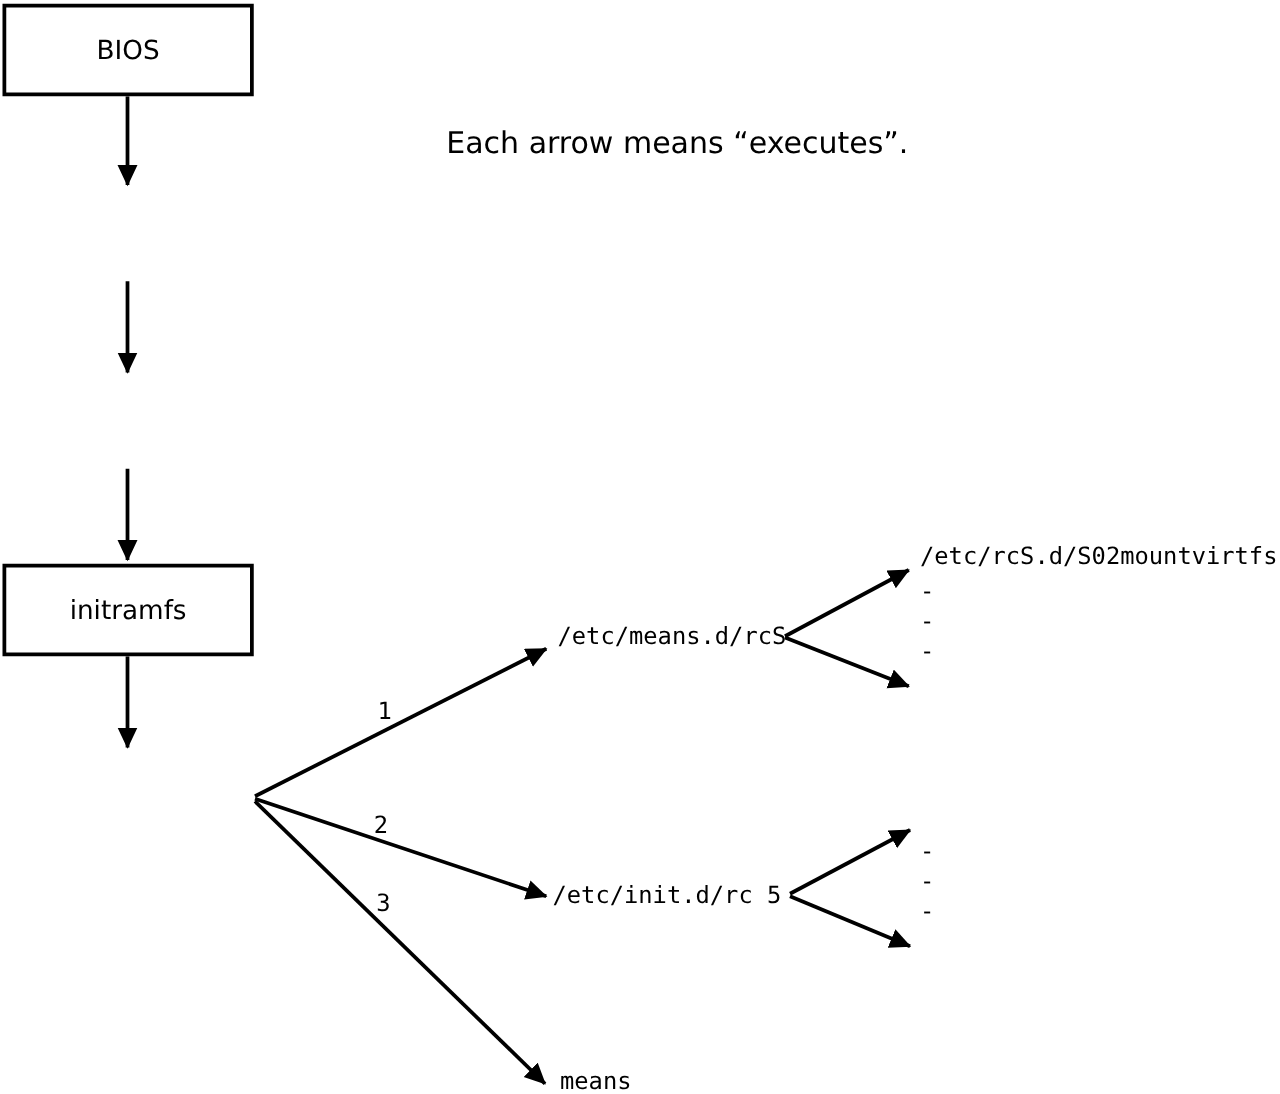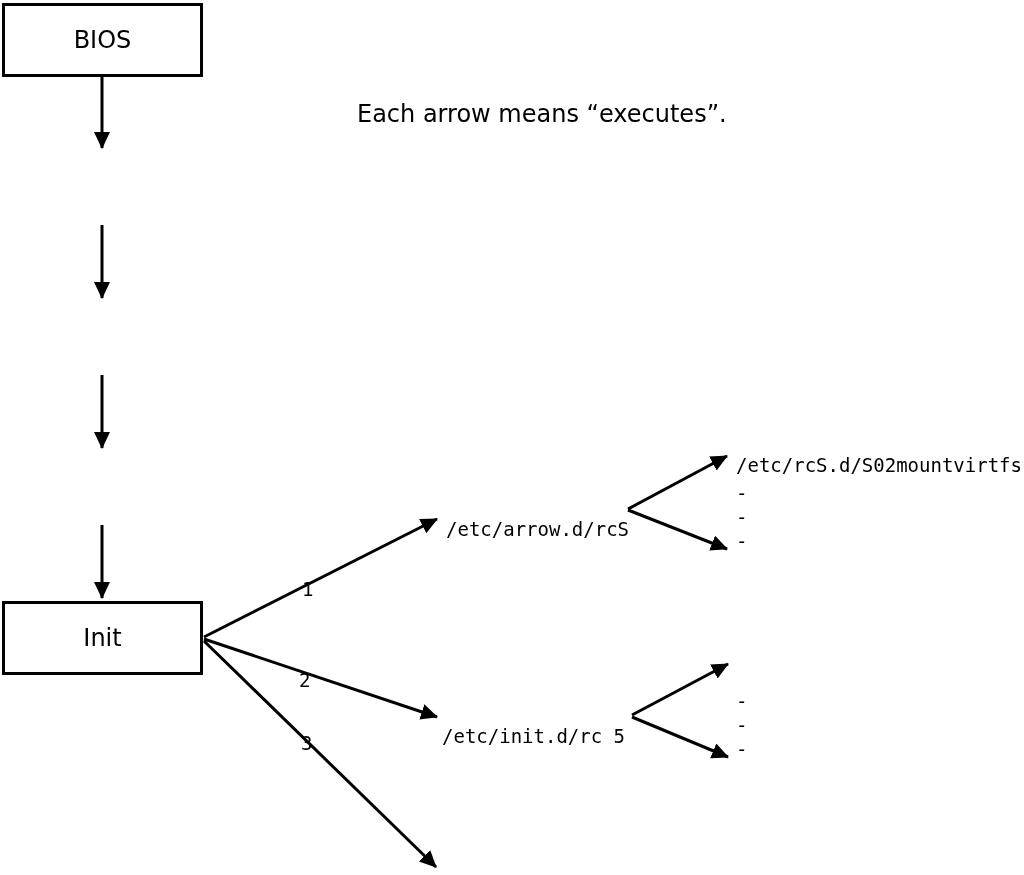--- a/index.html
+++ b/index.html
@@ -31,35 +31,34 @@
     position: absolute;
     left: 2px;
     width: 201px;
     height: 74px;
     box-sizing: border-box;
     border: 3px solid #000000;
     background: #ffffff;
     display: flex;
     align-items: center;
     justify-content: center;
-    font-size: 24px;
+    font-size: 21px;
   }
   .note {
     position: absolute;
     font-size: 24px;
     line-height: 20px;
     white-space: pre;
   }
   .mono {
     position: absolute;
     font-family: "DejaVu Sans Mono", monospace;
     font-size: 19px;
     line-height: 20px;
     white-space: pre;
-    margin-top: 20px;
   }
 </style>
 </head>
 <body>
 
 <div class="stage">
 
   <svg class="connector-layer" viewBox="0 0 1024 875" xmlns="http://www.w3.org/2000/svg">
     <defs>
       <marker id="ah" markerUnits="userSpaceOnUse" markerWidth="19" markerHeight="17" refX="16" refY="8" orient="auto">
@@ -79,31 +78,31 @@
     <line x1="628" y1="509" x2="727" y2="456" marker-end="url(#ah)"></line>
     <line x1="628" y1="510" x2="727" y2="549" marker-end="url(#ah)"></line>
 
     <line x1="632" y1="715" x2="728" y2="664" marker-end="url(#ah)"></line>
     <line x1="632" y1="717" x2="728" y2="757" marker-end="url(#ah)"></line>
   </svg>
 
   <div class="node-box" style="top:3px">
     <span>BIOS</span>
   </div>
-  <div class="node-box" style="top:601px">
-    <span>Init</span>
+  <div class="node-box" style="top:451px">
+    <span>initramfs</span>
   </div>
 
   <div class="note" style="left:357px; top:104px">Each arrow means “executes”.</div>
 
   <div class="mono" style="left:302px; top:559px">1</div>
   <div class="mono" style="left:299px; top:650px">2</div>
   <div class="mono" style="left:301px; top:713px">3</div>
 
-  <div class="mono" style="left:446px; top:499px">/etc/arrow.d/rcS</div>
+  <div class="mono" style="left:446px; top:499px">/etc/means.d/rcS</div>
   <div class="mono" style="left:442px; top:706px">/etc/init.d/rc 5</div>
   <div class="mono" style="left:448px; top:855px">means</div>
 
   <div class="mono" style="left:736px; top:435px">/etc/rcS.d/S02mountvirtfs</div>
   <div class="mono" style="left:736px; top:463px">-</div>
   <div class="mono" style="left:736px; top:487px">-</div>
   <div class="mono" style="left:736px; top:511px">-</div>
 
   <div class="mono" style="left:736px; top:671px">-</div>
   <div class="mono" style="left:736px; top:695px">-</div>

